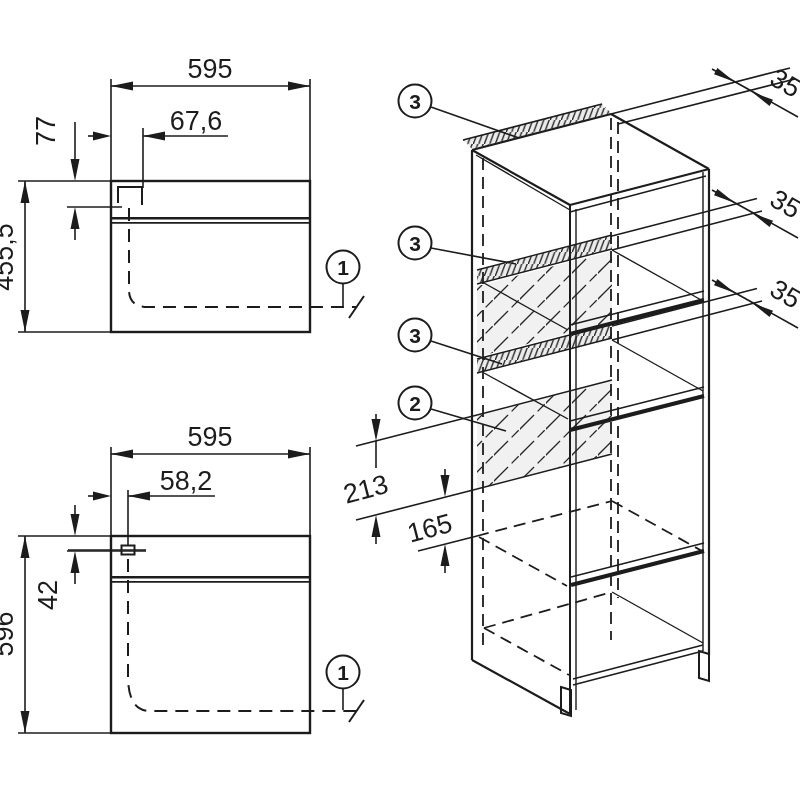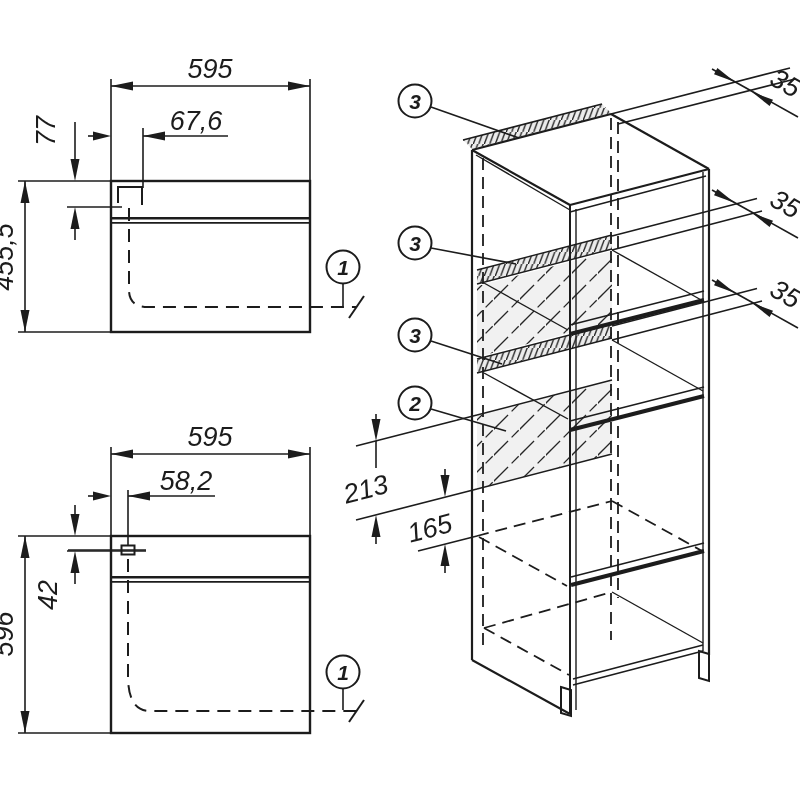--- a/index.html
+++ b/index.html
@@ -1,17 +1,17 @@
 <!DOCTYPE html>
 <html><head>
 <meta charset="utf-8">
 <style>
   html,body{margin:0;padding:0;background:#ffffff;}
   .stage{width:800px;height:800px;position:relative;background:#ffffff;overflow:hidden;
-         font-family:"Liberation Sans","DejaVu Sans",sans-serif;font-style:italic;}
+         font-family:"Liberation Sans","DejaVu Sans",sans-serif;}
   svg{display:block;}
   text{font-family:"Liberation Sans","DejaVu Sans",sans-serif;fill:#1c1c1c;}
   .dim{font-size:27px;}
   .callout{font-size:21px;font-weight:bold;}
   .ln{stroke:#1c1c1c;fill:none;}
   .w22{stroke-width:2.2;} .w24{stroke-width:2.4;} .w16{stroke-width:1.6;}
   .w14{stroke-width:1.4;} .w18{stroke-width:1.8;} .w2{stroke-width:2;}
   .heavy{stroke-width:4;}
   .dash{stroke-dasharray:13 8;}
   .dashS{stroke-dasharray:12 7;}

